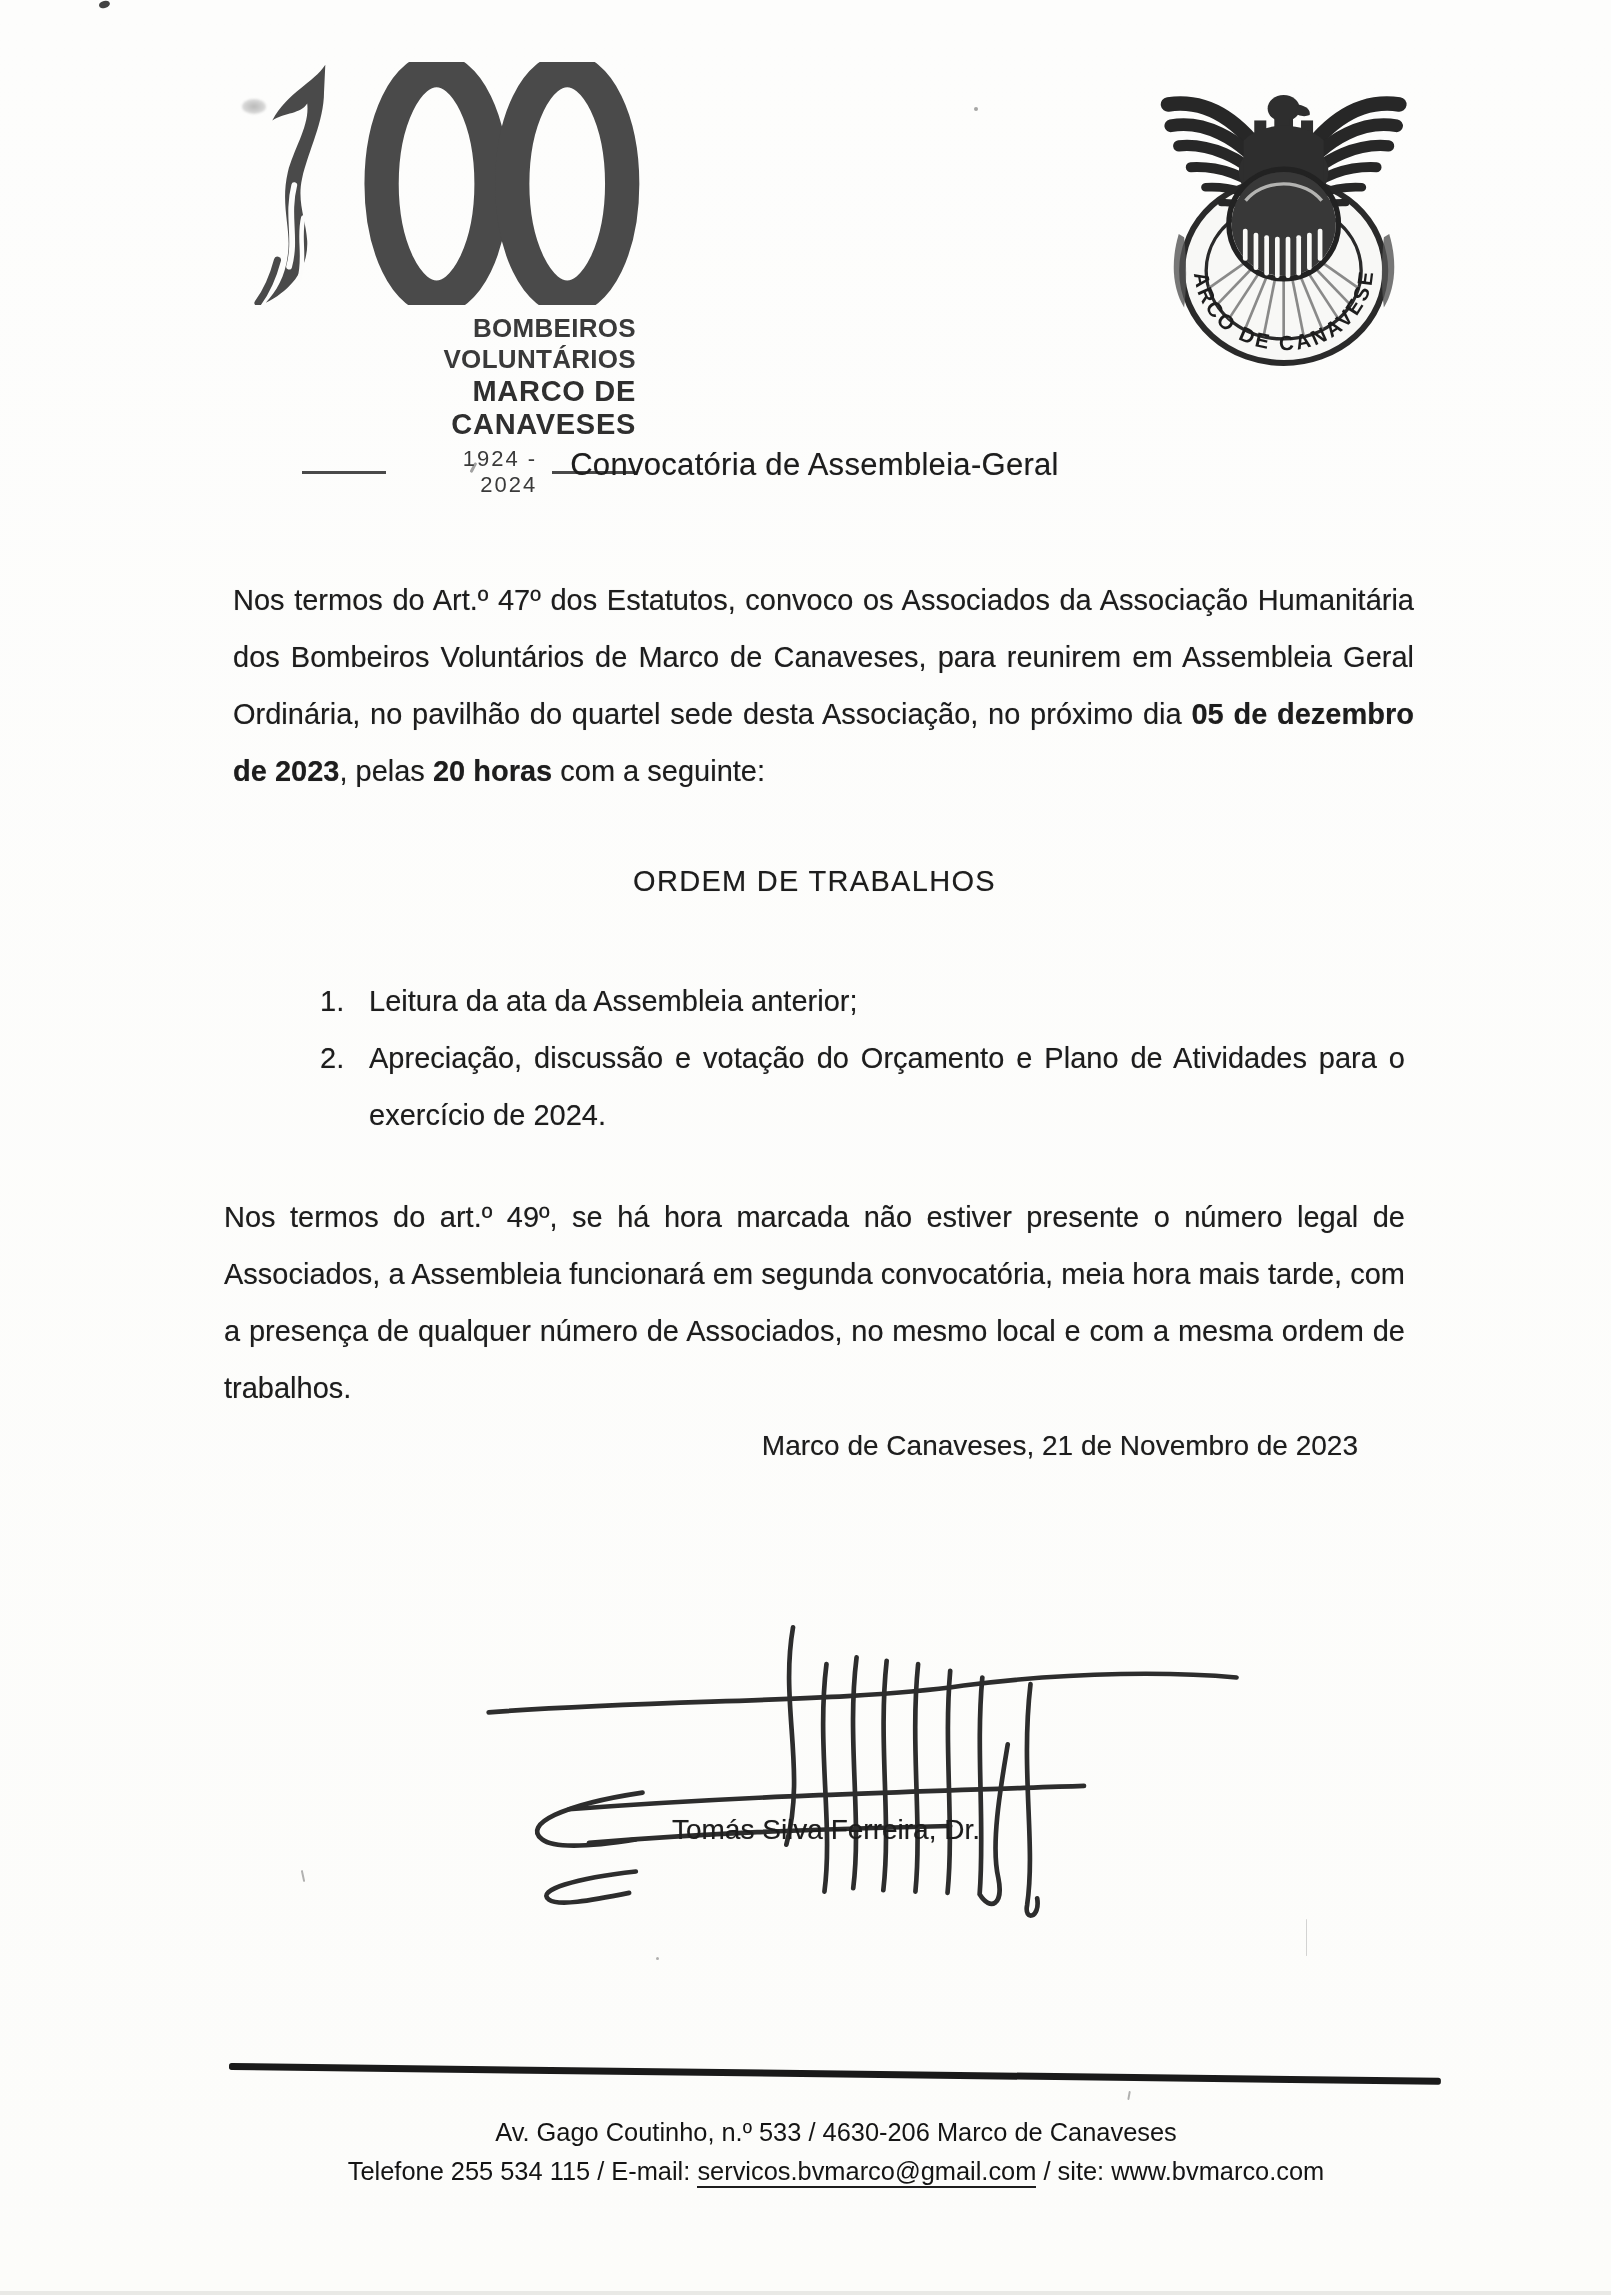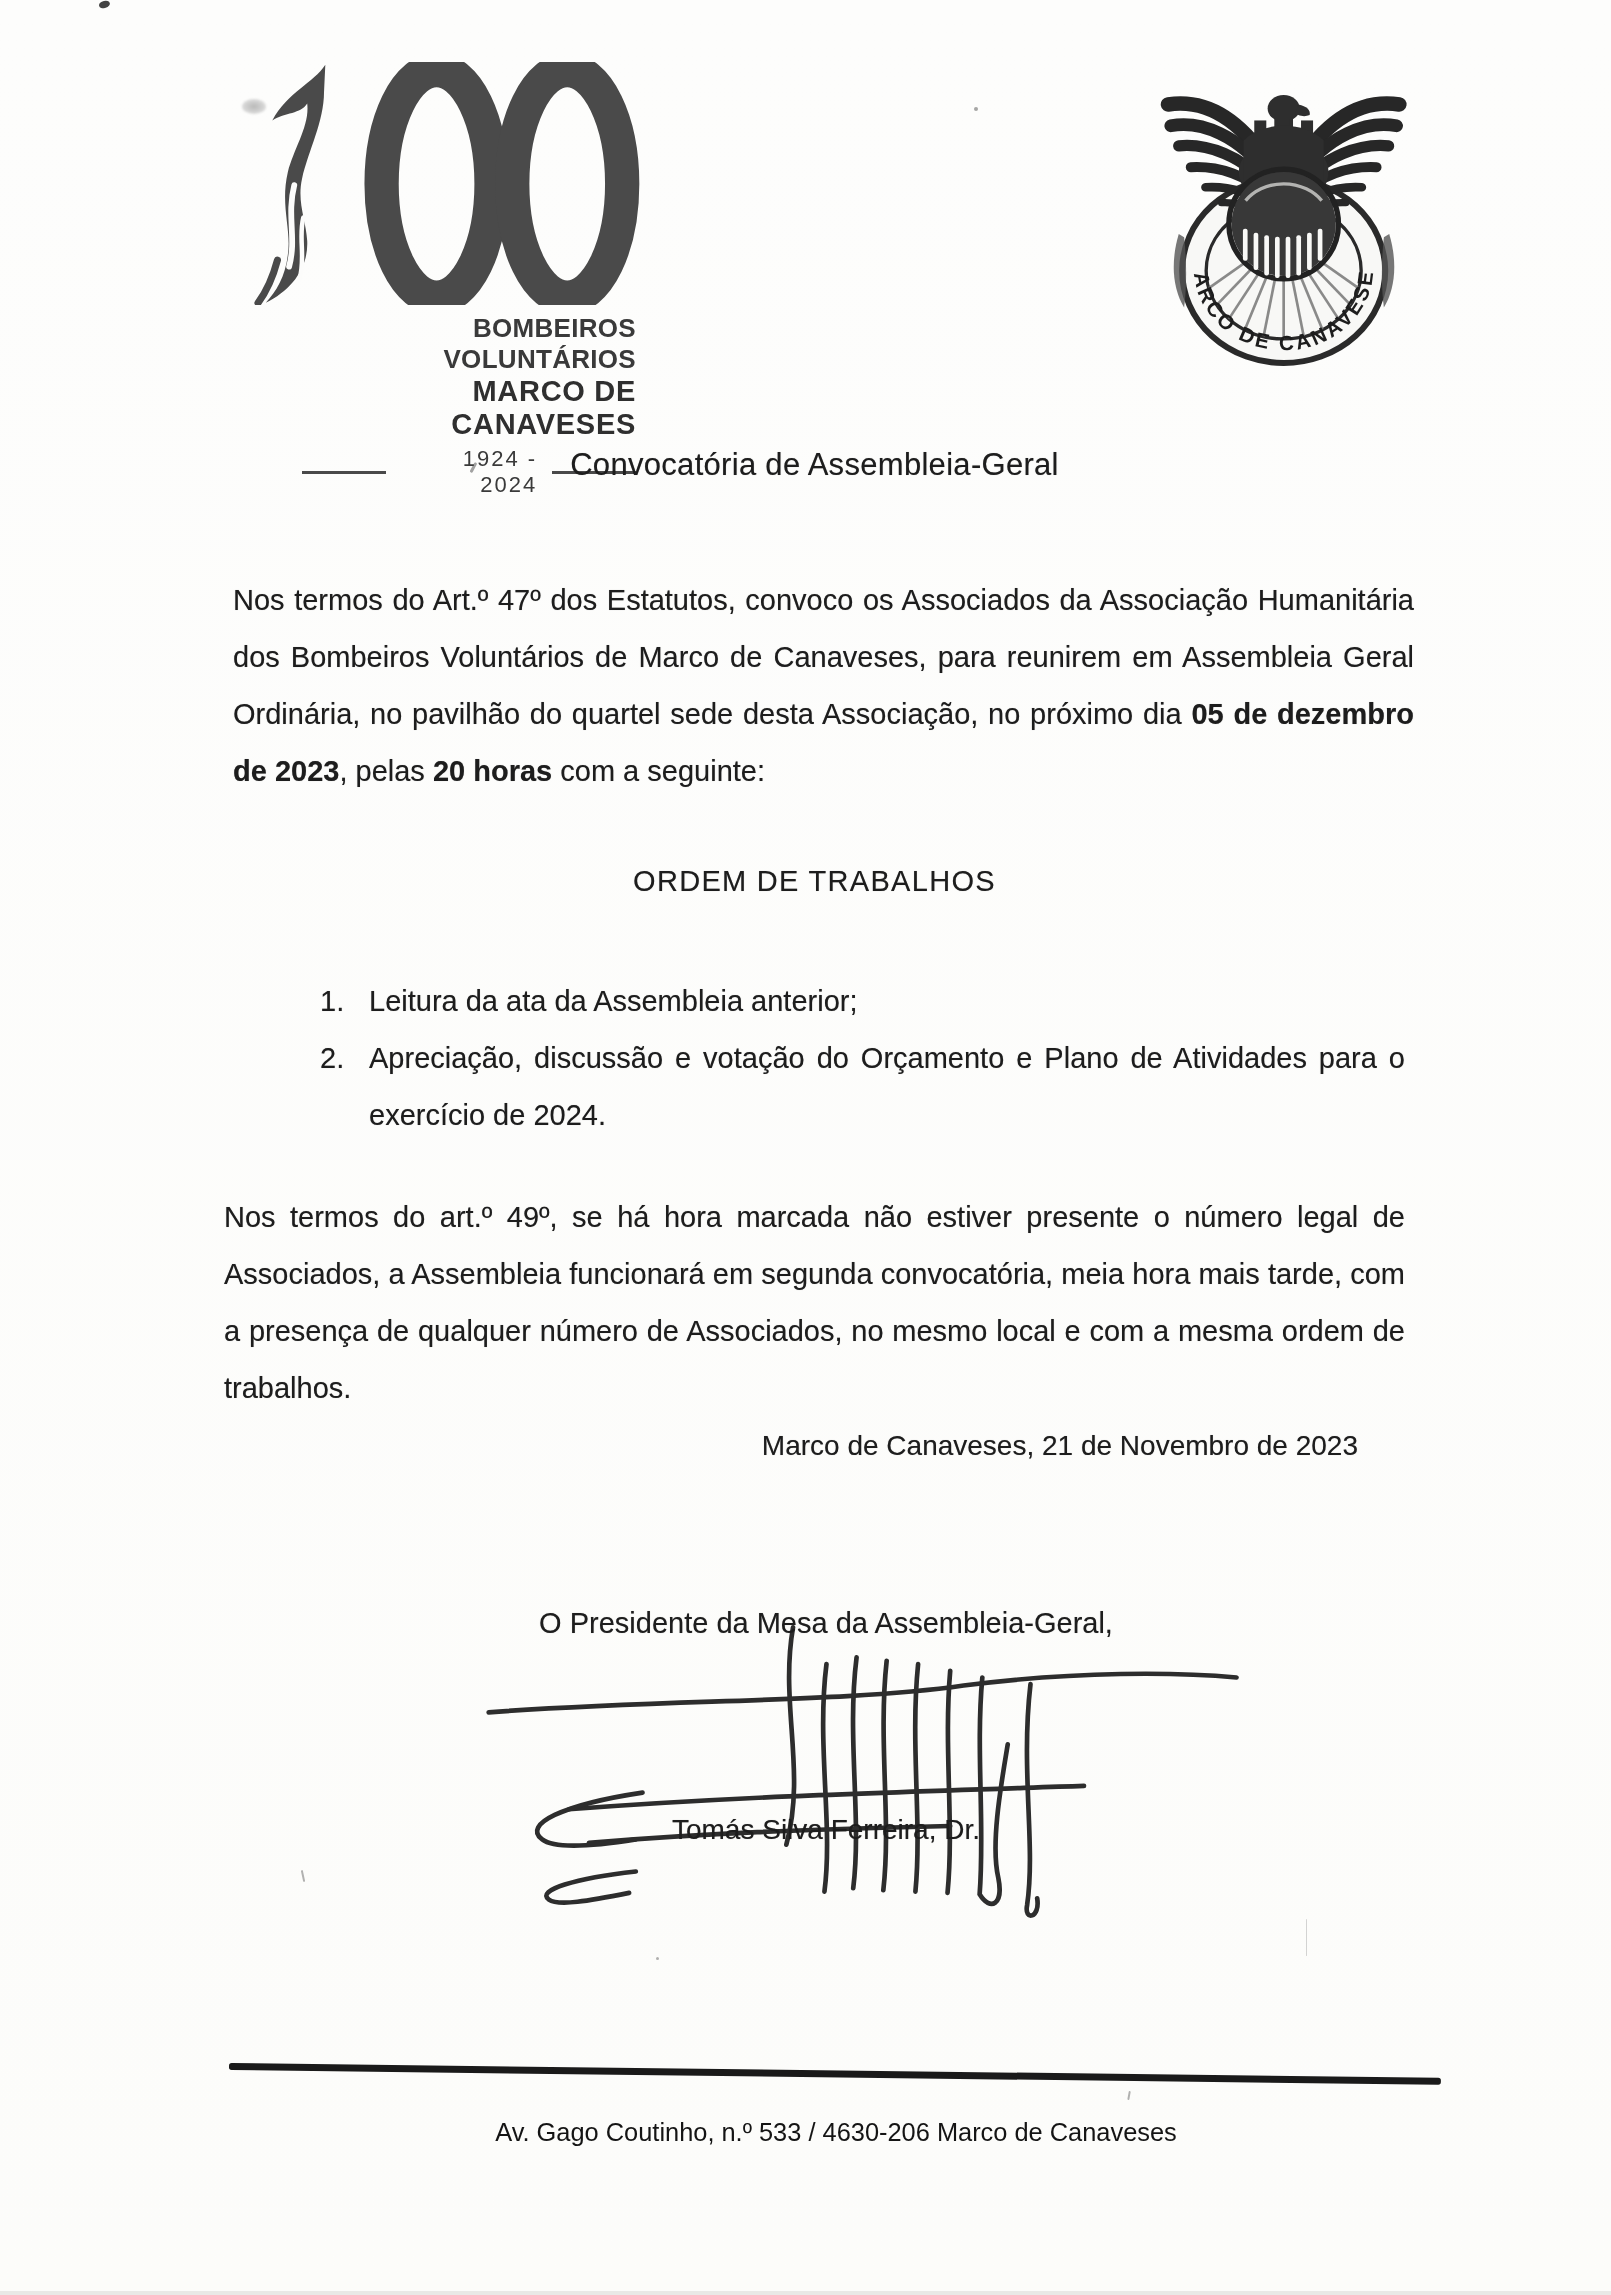--- a/index.html
+++ b/index.html
@@ -171,21 +171,20 @@
     <div class="agenda-item soft">
       <span class="num">2.</span>
       <span class="txt">Apreciação, discussão e votação do Orçamento e Plano de Atividades para o exercício de 2024.</span>
     </div>
   </div>
 
   <div class="abs para p2 soft">Nos termos do art.º 49º, se há hora marcada não estiver presente o número legal de Associados, a Assembleia funcionará em segunda convocatória, meia hora mais tarde, com a presença de qualquer número de Associados, no mesmo local e com a mesma ordem de trabalhos.</div>
 
   <div class="abs dateline soft">Marco de Canaveses, 21 de Novembro de 2023</div>
 
-  <div class="abs sig-title soft">O Presidente da Mesa da Assembleia-Geral,</div>
 
   <svg class="abs sig-svg" viewBox="0 0 1260 450">
     <g stroke="#1c1c1c" stroke-width="7" fill="none" stroke-linecap="round" opacity=".92">
 
       <path d="M565,5 C545,120 585,220 555,330"></path>
 
       <path d="M110,132 C380,112 640,118 820,92 C990,70 1140,72 1228,80"></path>
 
       <path d="M615,60 C600,180 625,300 612,400"></path>
       <path d="M660,50 C645,170 668,290 655,395"></path>
@@ -201,20 +200,21 @@
       <path d="M340,252 C220,270 160,300 190,322 C210,338 280,330 330,322"></path>
       <path d="M330,370 C240,380 180,398 200,412 C214,422 260,414 320,402"></path>
     </g>
   </svg>
 
   <div class="abs signer soft">Tomás Silva Ferreira, Dr.</div>
 
   <div class="abs footer-divider"></div>
   <div class="abs footer">
     <div>Av. Gago Coutinho, n.º 533 / 4630-206 Marco de Canaveses</div>
+    <div><span>Telefone 255 534 115 / E-mail: </span><span class="u">servicos.bvmarco@gmail.com</span><span> / site: www.bvmarco.com</span></div>
   </div>
 
   <div class="art a1"></div>
   <div class="a2 abs"></div>
   <div class="a3 abs"></div>
   <div class="a4 abs"></div>
   <div class="art a5"></div>
   <div class="a6 abs"></div>
   <div class="art a7"></div>
   <div class="a8 abs"></div>

